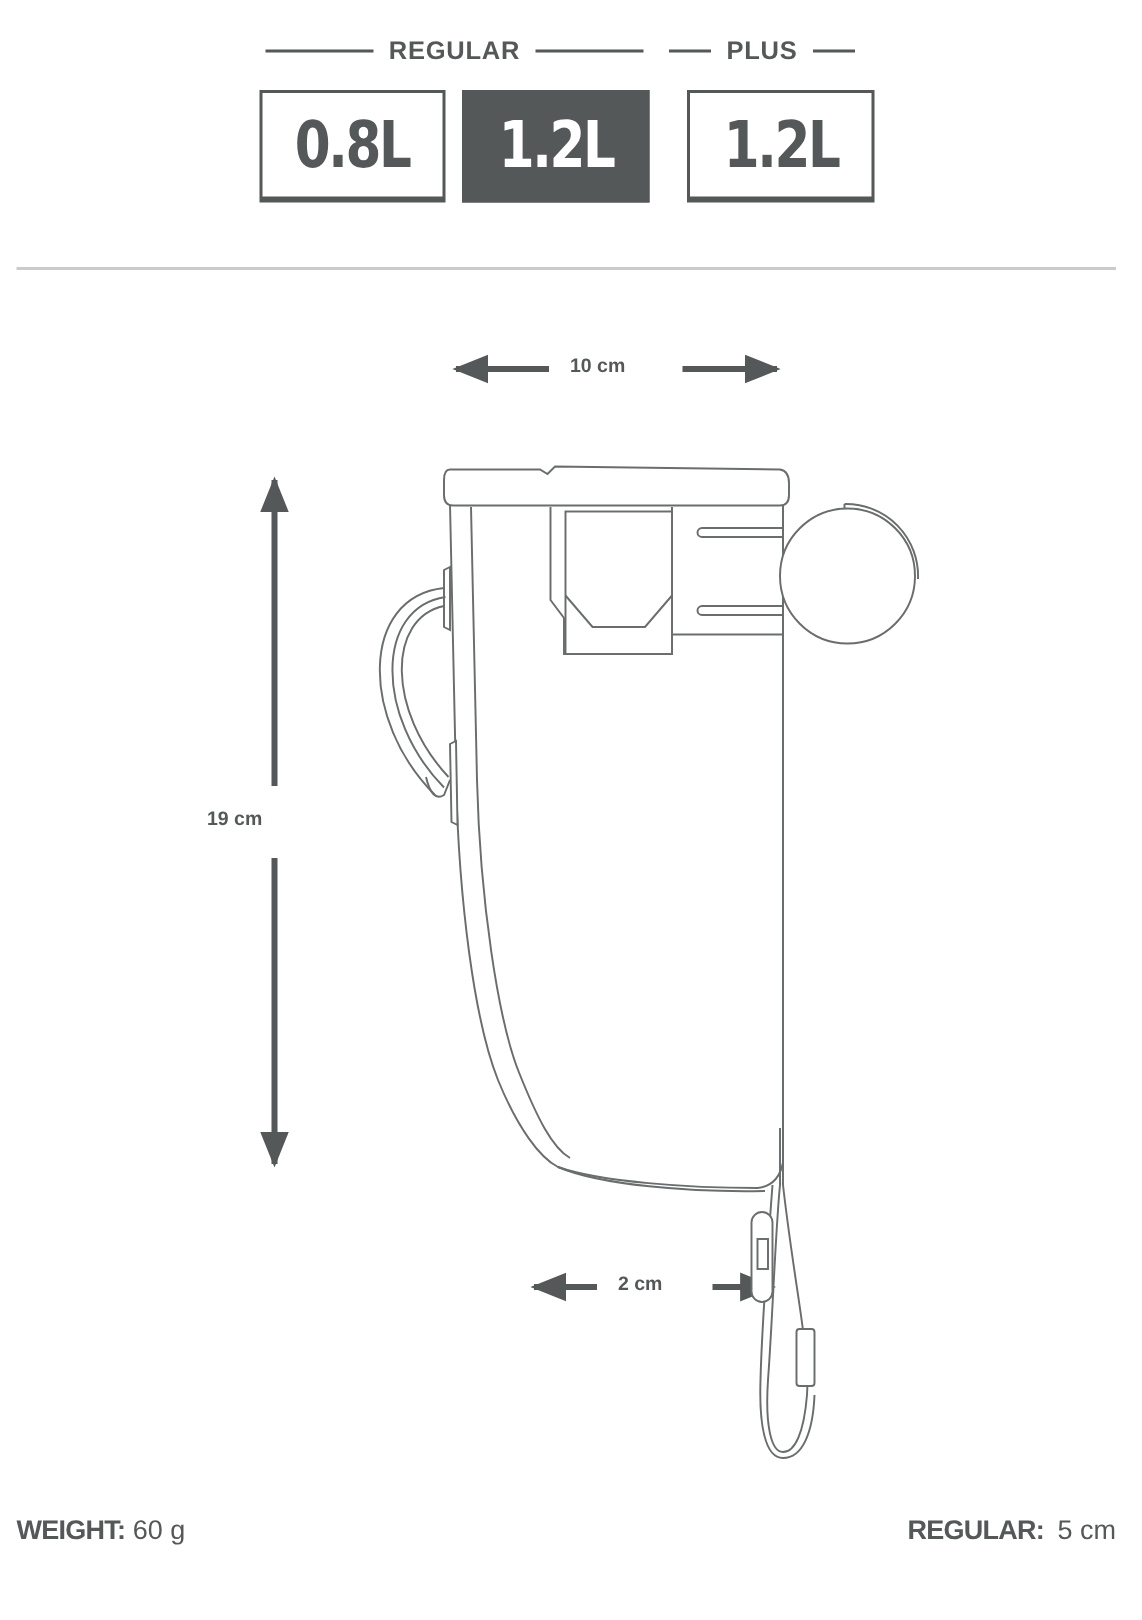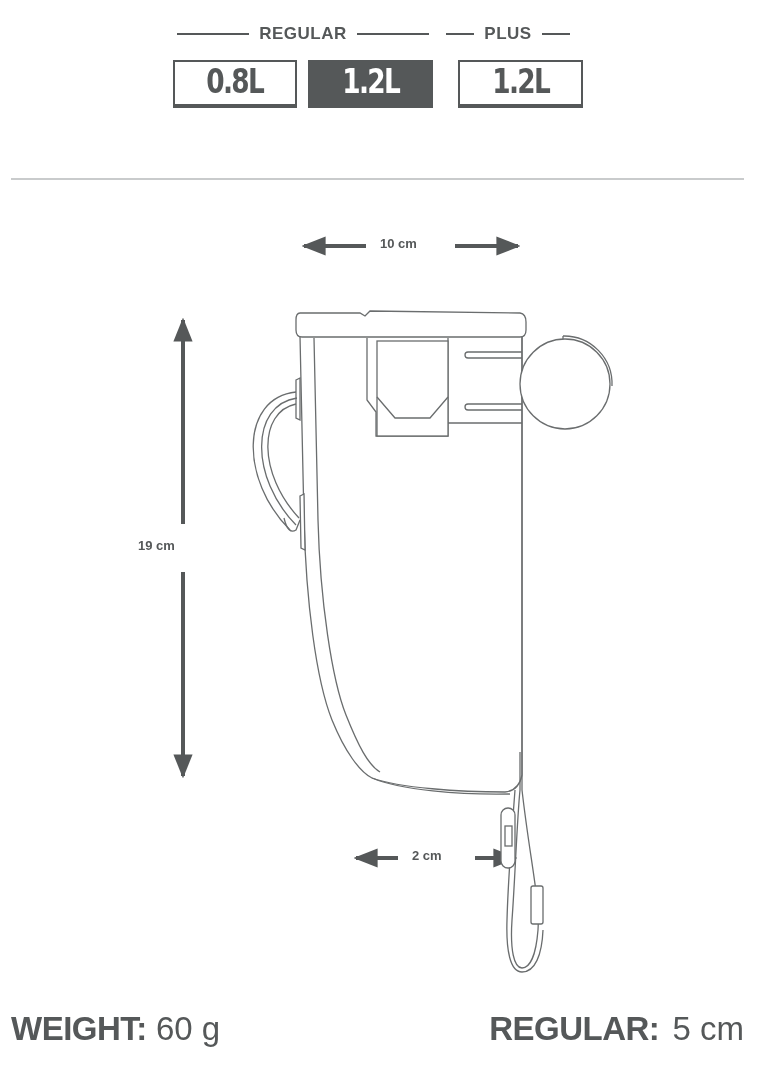--- a/index.html
+++ b/index.html
@@ -9,44 +9,44 @@
       color: #555859;
     }
     .group-label {
       position: absolute; top: 22px; height: 24px;
       display: flex; align-items: center; justify-content: center;
       font-weight: bold; font-size: 17px; letter-spacing: 0.5px; color: #555859;
     }
     .group-label .rule { height: 1.5px; background: #555859; }
     .group-label .txt { padding: 0 10px; }
     .size-btn {
-      position: absolute; top: 60px; height: 48px;
+      position: absolute; top: 60px; height: 75px;
       box-sizing: border-box;
       border: 2px solid #555859; border-bottom-width: 4px;
       background: #fff;
-      display: flex; align-items: flex-start; justify-content: center;
+      display: flex; align-items: center; justify-content: center;
       font-family: "DejaVu Sans", sans-serif; font-weight: bold;
-      font-size: 33px; color: #555859; letter-spacing: -2px;
+      font-size: 43px; color: #555859; letter-spacing: -2px;
       transform: scaleX(0.82);
       transform-origin: center;
       cursor: pointer;
     }
     .size-btn .lbl { display: inline-block; }
     .size-btn.active { background: #555859; color: #ffffff; border-color: #555859; }
     .divider {
       position: absolute; left: 11px; top: 178px; width: 733px; height: 2px;
       background: #c9cbcc;
     }
     .dim-label {
       position: absolute; font-weight: bold; font-size: 13px; color: #555859;
       white-space: nowrap;
     }
     svg.drawing { position: absolute; left: 0; top: 0; }
     .spec {
-      position: absolute; top: 1010px; font-size: 33px; color: #555859; white-space: nowrap;
+      position: absolute; top: 1010px; font-size: 18px; color: #555859; white-space: nowrap;
     }
     .spec .k { font-weight: bold; letter-spacing: -0.5px; }
     .spec .v { font-weight: normal; }
   </style>
 </head>
 <body>
 
 <div class="group-label" style="left:170px; width:266px;">
   <span class="rule" style="width:72px;"></span>
   <span class="txt">REGULAR</span>

